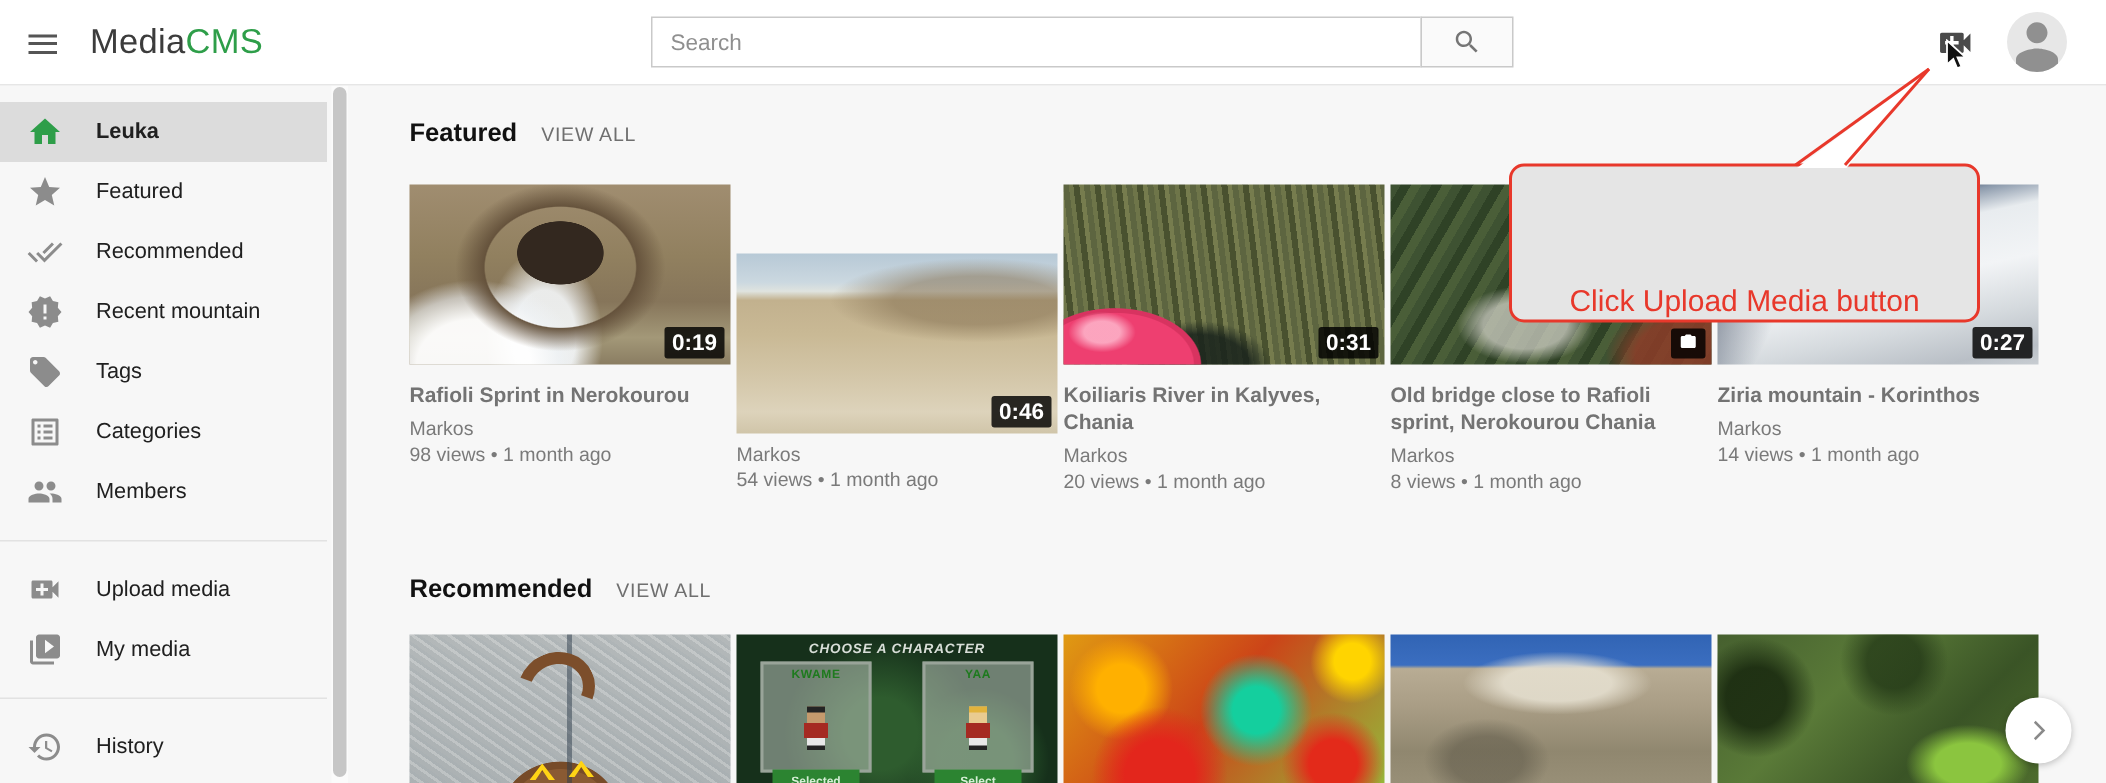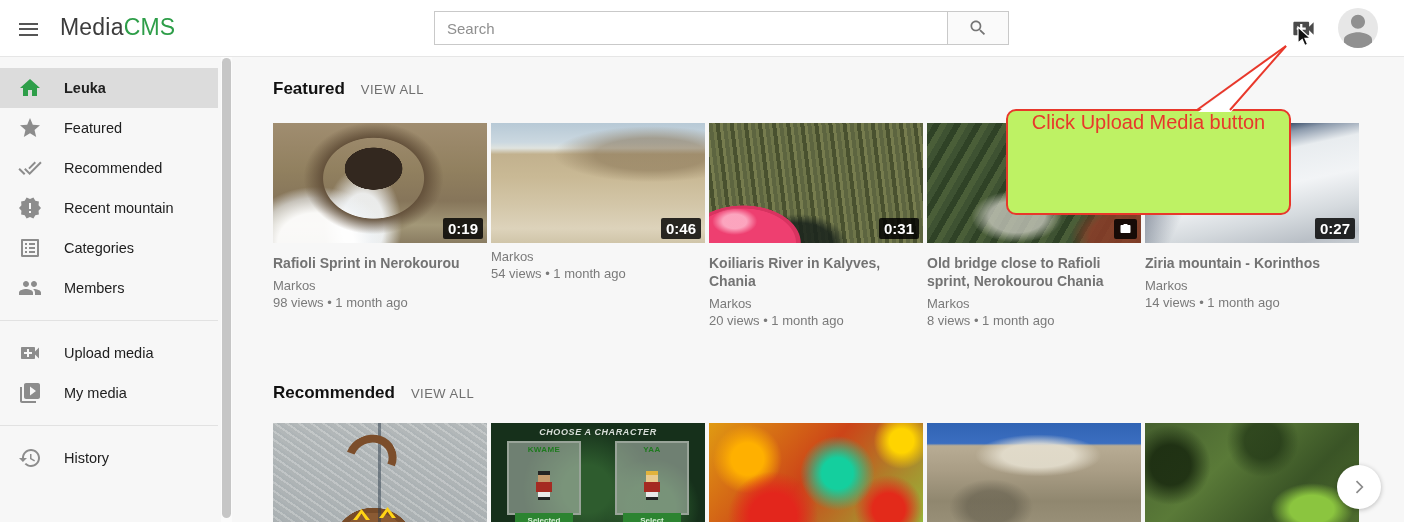--- a/index.html
+++ b/index.html
@@ -49,21 +49,21 @@
 
   
   .th-f1{background:
     radial-gradient(ellipse 52px 38px at 47% 38%, #33281f 0 55%, rgba(51,40,31,0) 56%),
     radial-gradient(ellipse 100px 80px at 47% 46%, rgba(99,80,58,0) 50%, rgba(99,80,58,.95) 51%, rgba(99,80,58,0) 70%),
     radial-gradient(ellipse 95px 75px at 20% 100%, rgba(255,255,255,.95) 0 40%, rgba(240,244,248,.6) 60%, rgba(240,244,248,0) 75%),
     radial-gradient(ellipse 60px 90px at 42% 85%, rgba(245,248,250,.9) 0 35%, rgba(245,248,250,0) 65%),
     linear-gradient(180deg,#a08d70 0%,#91805f 40%,#86755a 65%,#a39878 85%,#8a7d62 100%);}
   .th-f2{background:
     radial-gradient(ellipse 140px 40px at 75% 26%, rgba(133,113,82,.55) 0 40%, rgba(133,113,82,0) 70%),
-    linear-gradient(180deg,#b7c9d6 0%,#cbd8e0 16%,#dfe3df 21%,#c2b18e 26%,#c9b995 45%,#d3c6a8 68%,#ddd3bb 88%,#d0c5a9 100%);}
+    linear-gradient(180deg,#b7c9d6 0%,#cbd8e0 16%,#dfe3df 21%,#c2b18e 26%,#c9b995 45%,#d3c6a8 68%,#ddd3bb 88%,#d0c5a9 100%); margin-top: 46px;}
   .th-f3{background:
     radial-gradient(ellipse 30px 18px at 12% 82%, rgba(255,190,210,.8) 0 40%, rgba(255,190,210,0) 75%),
     radial-gradient(ellipse 95px 62px at 16% 100%, #ee3f70 0 55%, #d83360 56% 60%, rgba(216,51,96,0) 61%),
     radial-gradient(ellipse 70px 45px at 42% 102%, rgba(25,35,28,.85) 0 50%, rgba(25,35,28,0) 70%),
     repeating-linear-gradient(83deg,#5d6540 0 4px,#6e7549 4px 7px,#49512f 7px 11px,#767c4e 11px 14px);}
   .th-f4{background:
     radial-gradient(ellipse 70px 40px at 42% 78%, rgba(205,205,195,.75) 0 40%, rgba(205,205,195,0) 65%),
     radial-gradient(ellipse 80px 50px at 95% 95%, rgba(140,60,40,.85) 0 50%, rgba(140,60,40,0) 75%),
     repeating-linear-gradient(120deg,#3e5232 0 6px,#2f4226 6px 12px,#4a5e38 12px 18px);}
   .th-f5{background:
@@ -108,21 +108,21 @@
     radial-gradient(ellipse 90px 30px at 52% 27%, rgba(235,230,215,.8) 0 40%, rgba(235,230,215,0) 70%),
     radial-gradient(ellipse 60px 40px at 30% 70%, rgba(90,85,70,.5) 0 40%, rgba(90,85,70,0) 70%),
     linear-gradient(180deg,#3164b4 0%,#3b6ec0 17%,#b8ac94 19%,#a99d85 40%,#90876f 65%,#a0977f 100%);}
   .th-r5{background:
     radial-gradient(ellipse 55px 35px at 78% 72%, #8bc53f 0 40%, rgba(139,197,63,0) 75%),
     radial-gradient(circle 50px at 12% 35%, rgba(20,35,12,.8) 0 40%, rgba(20,35,12,0) 80%),
     radial-gradient(circle 45px at 55% 15%, rgba(30,50,20,.7) 0 40%, rgba(30,50,20,0) 80%),
     linear-gradient(135deg,#46602f 0%,#5a7a38 35%,#3a5426 65%,#52712f 100%);}
 
   
-  .callout{position:absolute;left:1006px;top:109px;width:285px;height:106px;background:#bef264;border:2px solid var(--annotation-red,#e8382b);border-radius:10px;box-sizing:border-box;display:flex;align-items:flex-start;justify-content:center;z-index:40;}
+  .callout{position:absolute;left:1006px;top:109px;width:314px;height:106px;background:#e5e5e5;border:2px solid var(--annotation-red,#e8382b);border-radius:10px;box-sizing:border-box;display:flex;align-items:flex-end;justify-content:center;z-index:40;}
   .callout-text{color:var(--annotation-red,#e8382b);font-size:20px;}
   .callout-tail{position:absolute;left:1150px;top:28px;width:160px;height:92px;z-index:41;pointer-events:none;}
   .cursor{position:absolute;left:1295px;top:26px;z-index:60;pointer-events:none;}
 
   
   .next-btn{position:absolute;left:1337px;top:465px;width:44px;height:44px;border-radius:50%;background:#fff;border:none;box-shadow:0 1px 5px rgba(0,0,0,.25);display:flex;align-items:center;justify-content:center;cursor:pointer;z-index:20;}
 </style>
 </head>
 <body>
 
@@ -172,20 +172,26 @@
       <svg width="24" height="24" viewBox="0 0 24 24" fill="#8c8c8c">
           <path d="M18 7l-1.41-1.41-6.34 6.34 1.41 1.41L18 7zm4.24-1.41L11.66 16.17 7.48 12l-1.41 1.41L11.66 19l12-12-1.42-1.41zM.41 13.41L6 19l1.41-1.41L1.83 12 .41 13.41z"></path>
         </svg>
       <span class="lbl">Recommended</span>
     </div>
     <div class="side-item">
       <svg width="24" height="24" viewBox="0 0 24 24" fill="#8c8c8c">
           <path d="M23 12l-2.44-2.79.34-3.69-3.61-.82-1.89-3.2L12 2.96 8.6 1.5 6.71 4.69 3.1 5.5l.34 3.7L1 12l2.44 2.79-.34 3.7 3.61.82L8.6 22.5l3.4-1.47 3.4 1.46 1.89-3.19 3.61-.82-.34-3.69L23 12zm-10 5h-2v-2h2v2zm0-4h-2V7h2v6z"></path>
         </svg>
       <span class="lbl">Recent mountain</span>
+    </div>
+    <div class="side-item">
+      <svg width="24" height="24" viewBox="0 0 24 24" fill="#8c8c8c">
+          <path d="M21.41 11.58l-9-9C12.05 2.22 11.55 2 11 2H4c-1.1 0-2 .9-2 2v7c0 .55.22 1.05.59 1.42l9 9c.36.36.86.58 1.41.58.55 0 1.05-.22 1.41-.59l7-7c.37-.36.59-.86.59-1.41 0-.55-.23-1.06-.59-1.42zM5.5 7C4.67 7 4 6.33 4 5.5S4.67 4 5.5 4 7 4.67 7 5.5 6.33 7 5.5 7z"></path>
+        </svg>
+      <span class="lbl">Tags</span>
     </div>
     <div class="side-item">
       <svg width="24" height="24" viewBox="0 0 24 24" fill="#8c8c8c">
           <path d="M11 7h6v2h-6zM11 11h6v2h-6zM11 15h6v2h-6zM7 7h2v2H7zM7 11h2v2H7zM7 15h2v2H7zM20.1 3H3.9c-.5 0-.9.4-.9.9v16.2c0 .4.4.9.9.9h16.2c.4 0 .9-.5.9-.9V3.9c0-.5-.5-.9-.9-.9zM19 19H5V5h14v14z"></path>
         </svg>
       <span class="lbl">Categories</span>
     </div>
     <div class="side-item">
       <svg width="24" height="24" viewBox="0 0 24 24" fill="#8c8c8c">
           <path d="M16 11c1.66 0 2.99-1.34 2.99-3S17.66 5 16 5c-1.66 0-3 1.34-3 3s1.34 3 3 3zm-8 0c1.66 0 2.99-1.34 2.99-3S9.66 5 8 5C6.34 5 5 6.34 5 8s1.34 3 3 3zm0 2c-2.33 0-7 1.17-7 3.5V19h14v-2.5c0-2.33-4.67-3.5-7-3.5zm8 0c-.29 0-.62.02-.97.05 1.16.84 1.97 1.97 1.97 3.45V19h6v-2.5c0-2.33-4.67-3.5-7-3.5z"></path>

